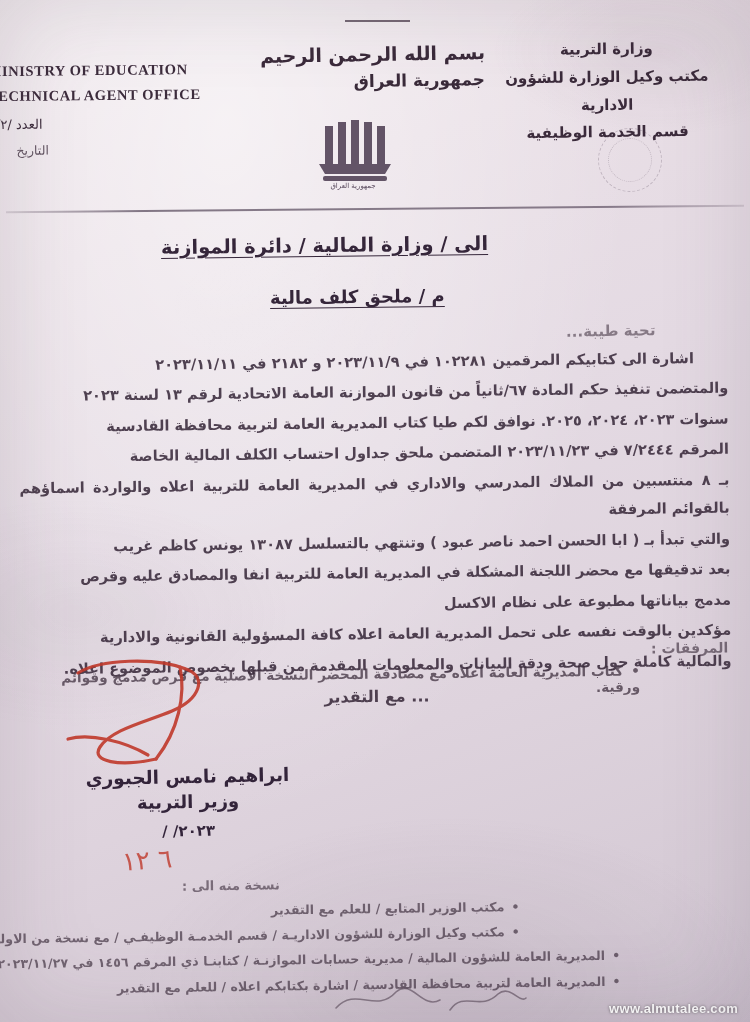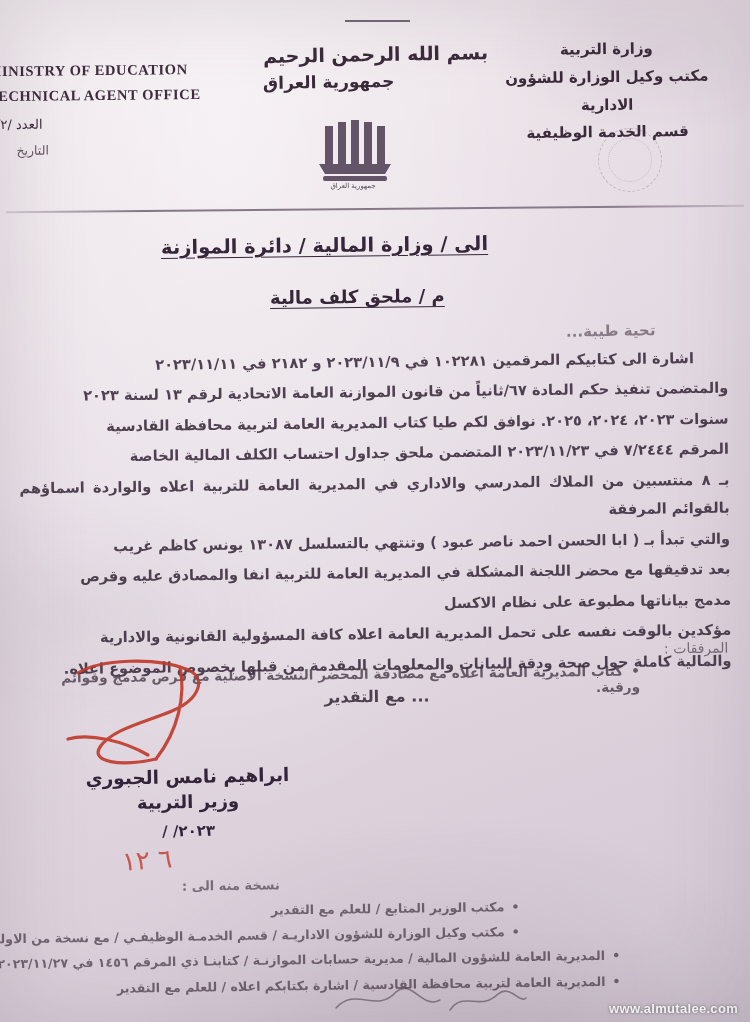--- a/index.html
+++ b/index.html
@@ -80,23 +80,22 @@
     margin-top: 4px;
     padding-left: 28px;
     opacity: .8;
   }
 
   .hdr-center {
     position: absolute;
     left: 255px;
     top: 40px;
     width: 230px;
-    text-align: left;
-    direction: rtl;
-    margin-left: 8px;
+    text-align: right;
+    direction: rtl;
   }
   .basmala {
     font-family: "DejaVu Sans", sans-serif;
     font-size: 19px;
     font-weight: bold;
     color: #3a2a3a;
     line-height: 1.5;
     transform: rotate(-1deg);
   }
   .republic {
@@ -226,21 +225,21 @@
     opacity: .92;
   }
 
   .attach-label {
     position: absolute;
     right: 22px;
     top: 640px;
     direction: rtl;
     font-family: "DejaVu Sans", sans-serif;
     font-size: 14px;
-    font-weight: normal;
+    font-weight: bold;
     opacity: .62;
     transform: rotate(-0.7deg);
   }
   .attach-item {
     position: absolute;
     right: 110px;
     top: 666px;
     width: 580px;
     direction: rtl;
     font-family: "DejaVu Sans", sans-serif;

